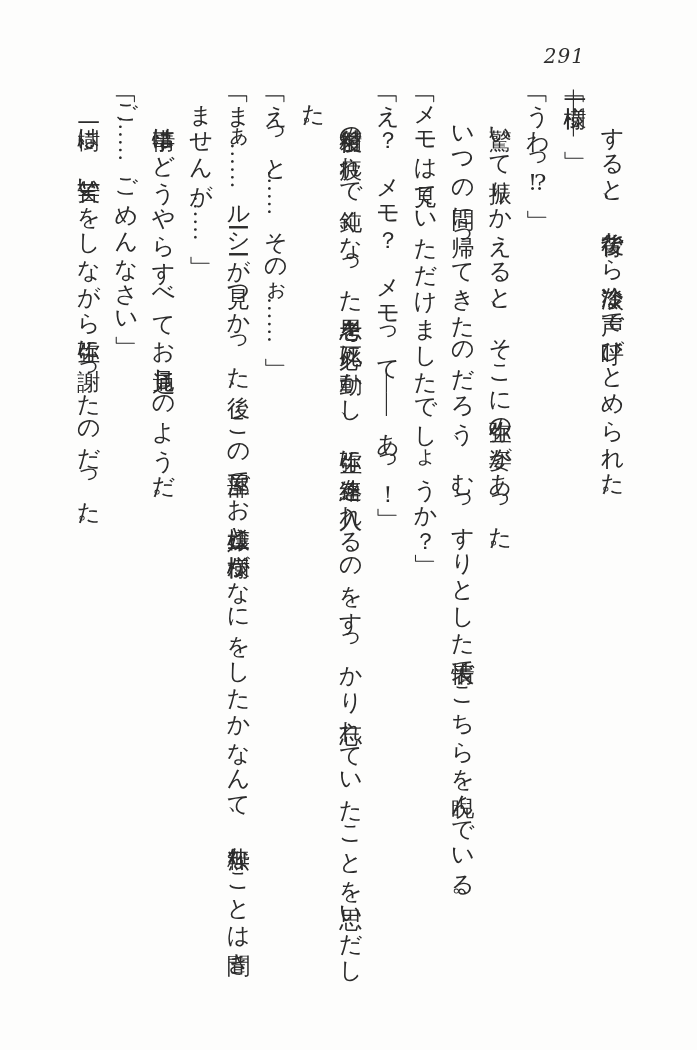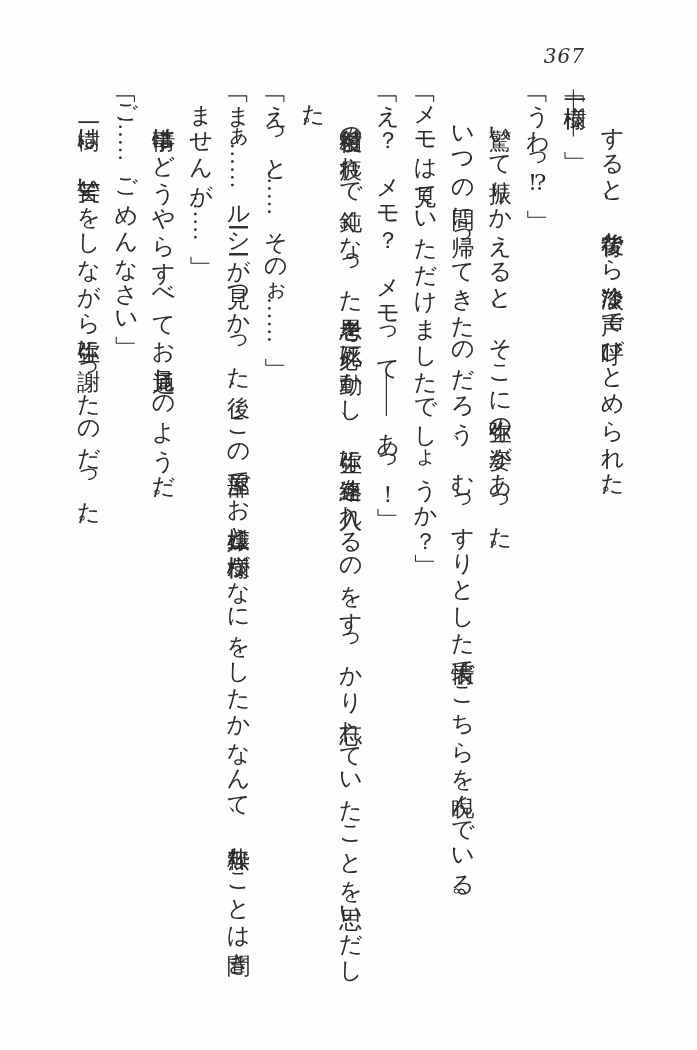--- a/index.html
+++ b/index.html
@@ -46,21 +46,21 @@
     text-indent: 0;
   }
   .para.indent {
     text-indent: 1em;
   }
 </style>
 </head>
 <body>
 
 <div class="page">
-  <div class="page-number">367</div>
+  <div class="page-number">291</div>
   <div class="text-block" id="text-block">
       <p class="para indent">すると、背後から冷淡な声で呼びとめられた。</p>
       <p class="para">「一樹様――」</p>
       <p class="para">「うわっ⁉」</p>
       <p class="para indent">驚いて振りかえると、そこに弥生の姿があった。</p>
       <p class="para indent">いつの間に帰ってきたのだろう、むっすりとした表情でこちらを睨んでいる。</p>
       <p class="para">「メモは見ていただけましたでしょうか？」</p>
       <p class="para">「え？　メモ？　メモって――あっ！」</p>
       <p class="para indent">射精後の疲れで鈍くなった思考を必死に動かし、弥生に連絡を入れるのをすっかり忘れていたことを思いだした。</p>
       <p class="para">「えっと……そのぉ……」</p>

